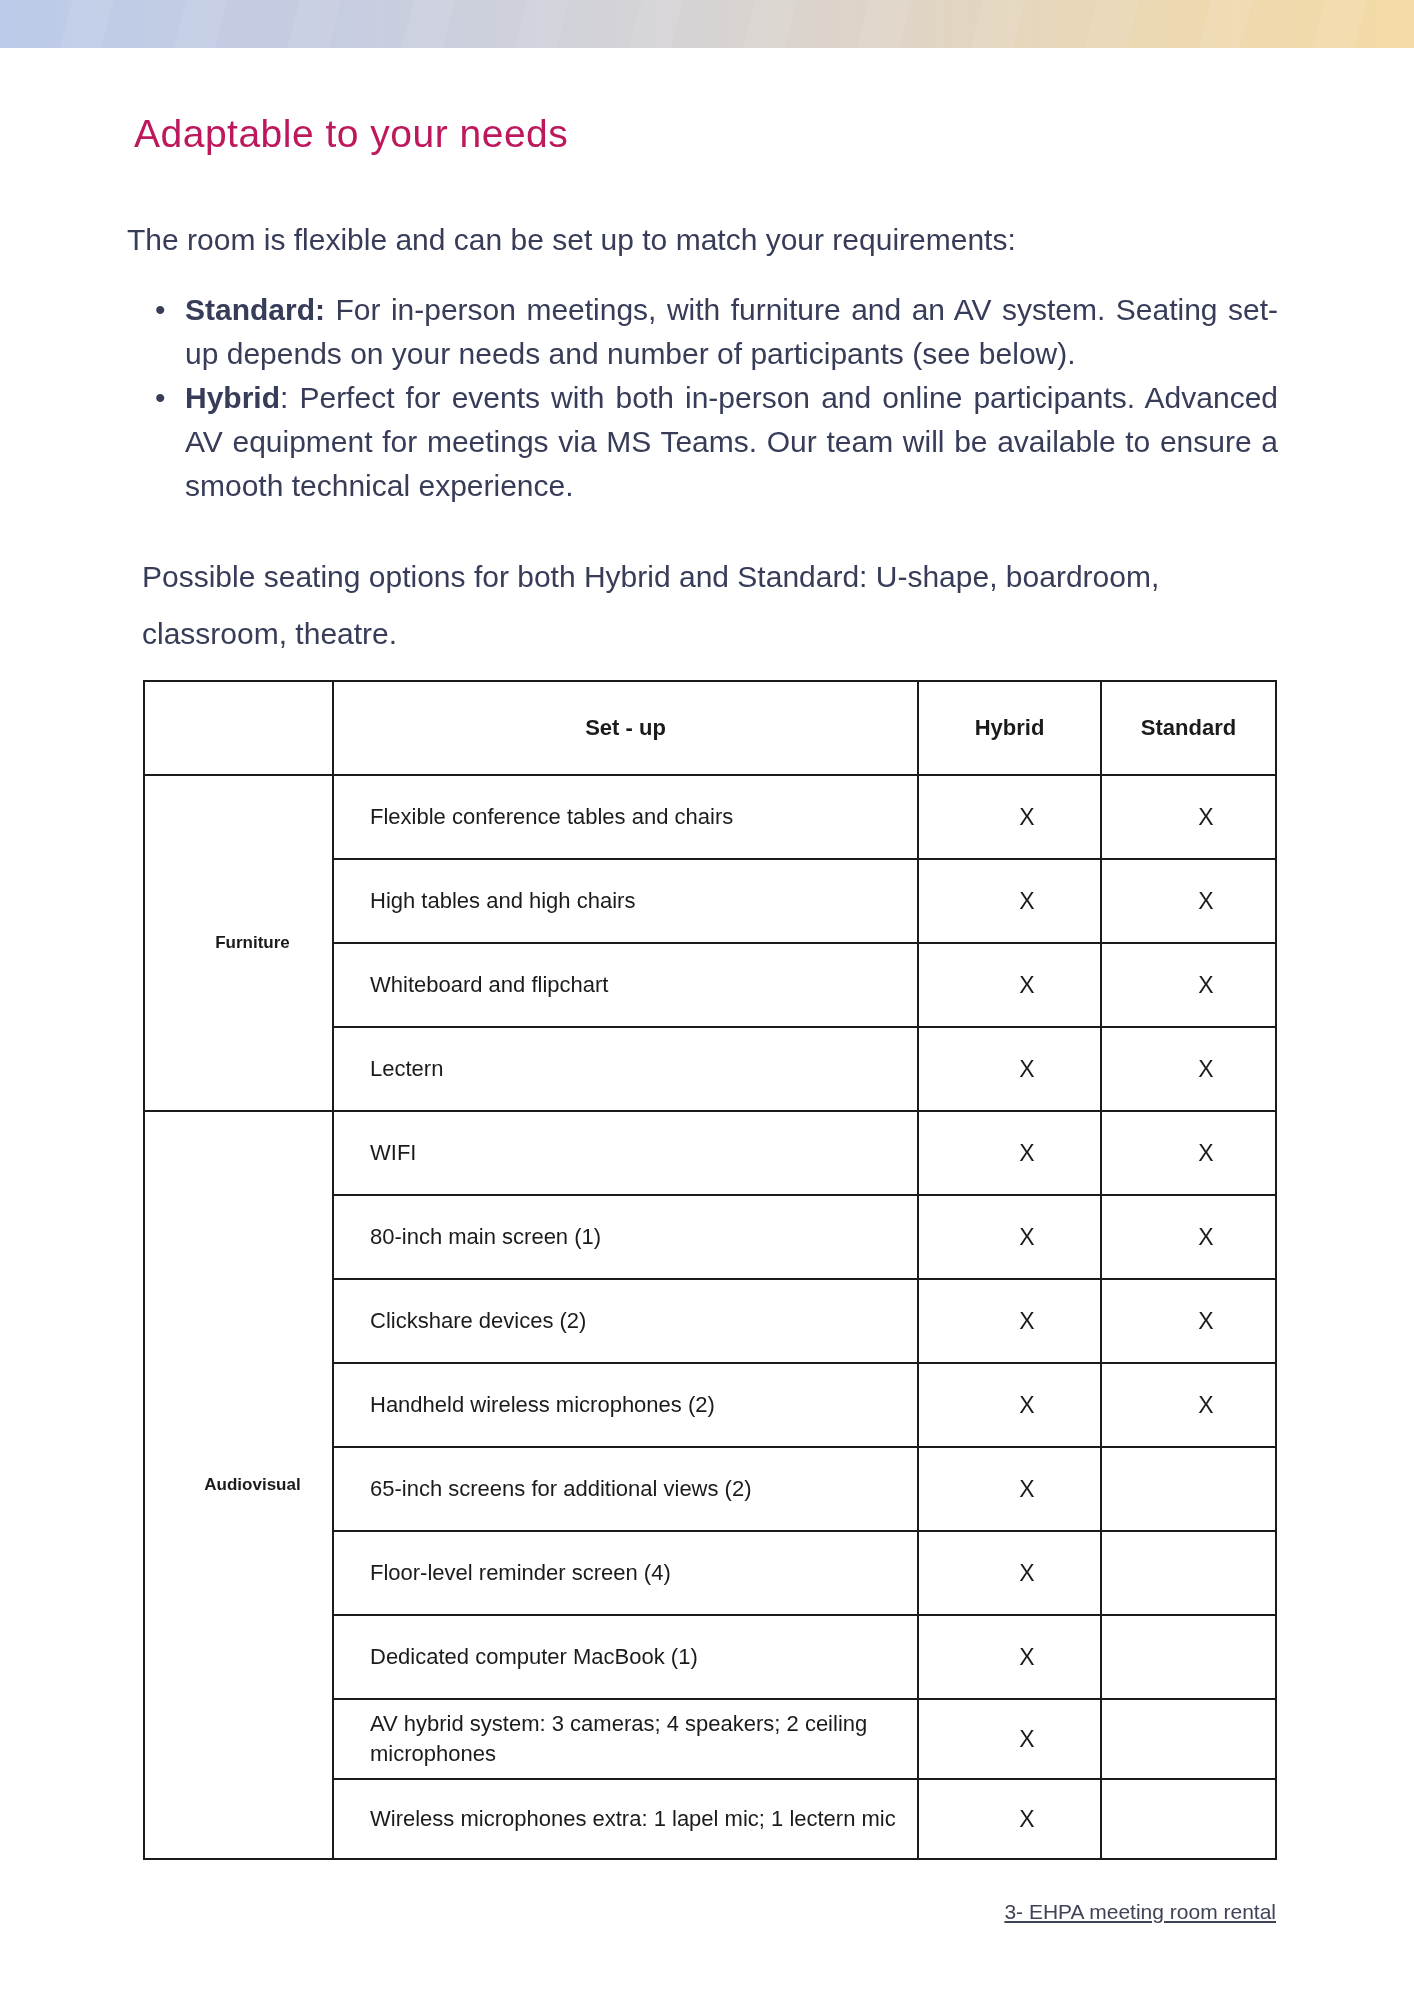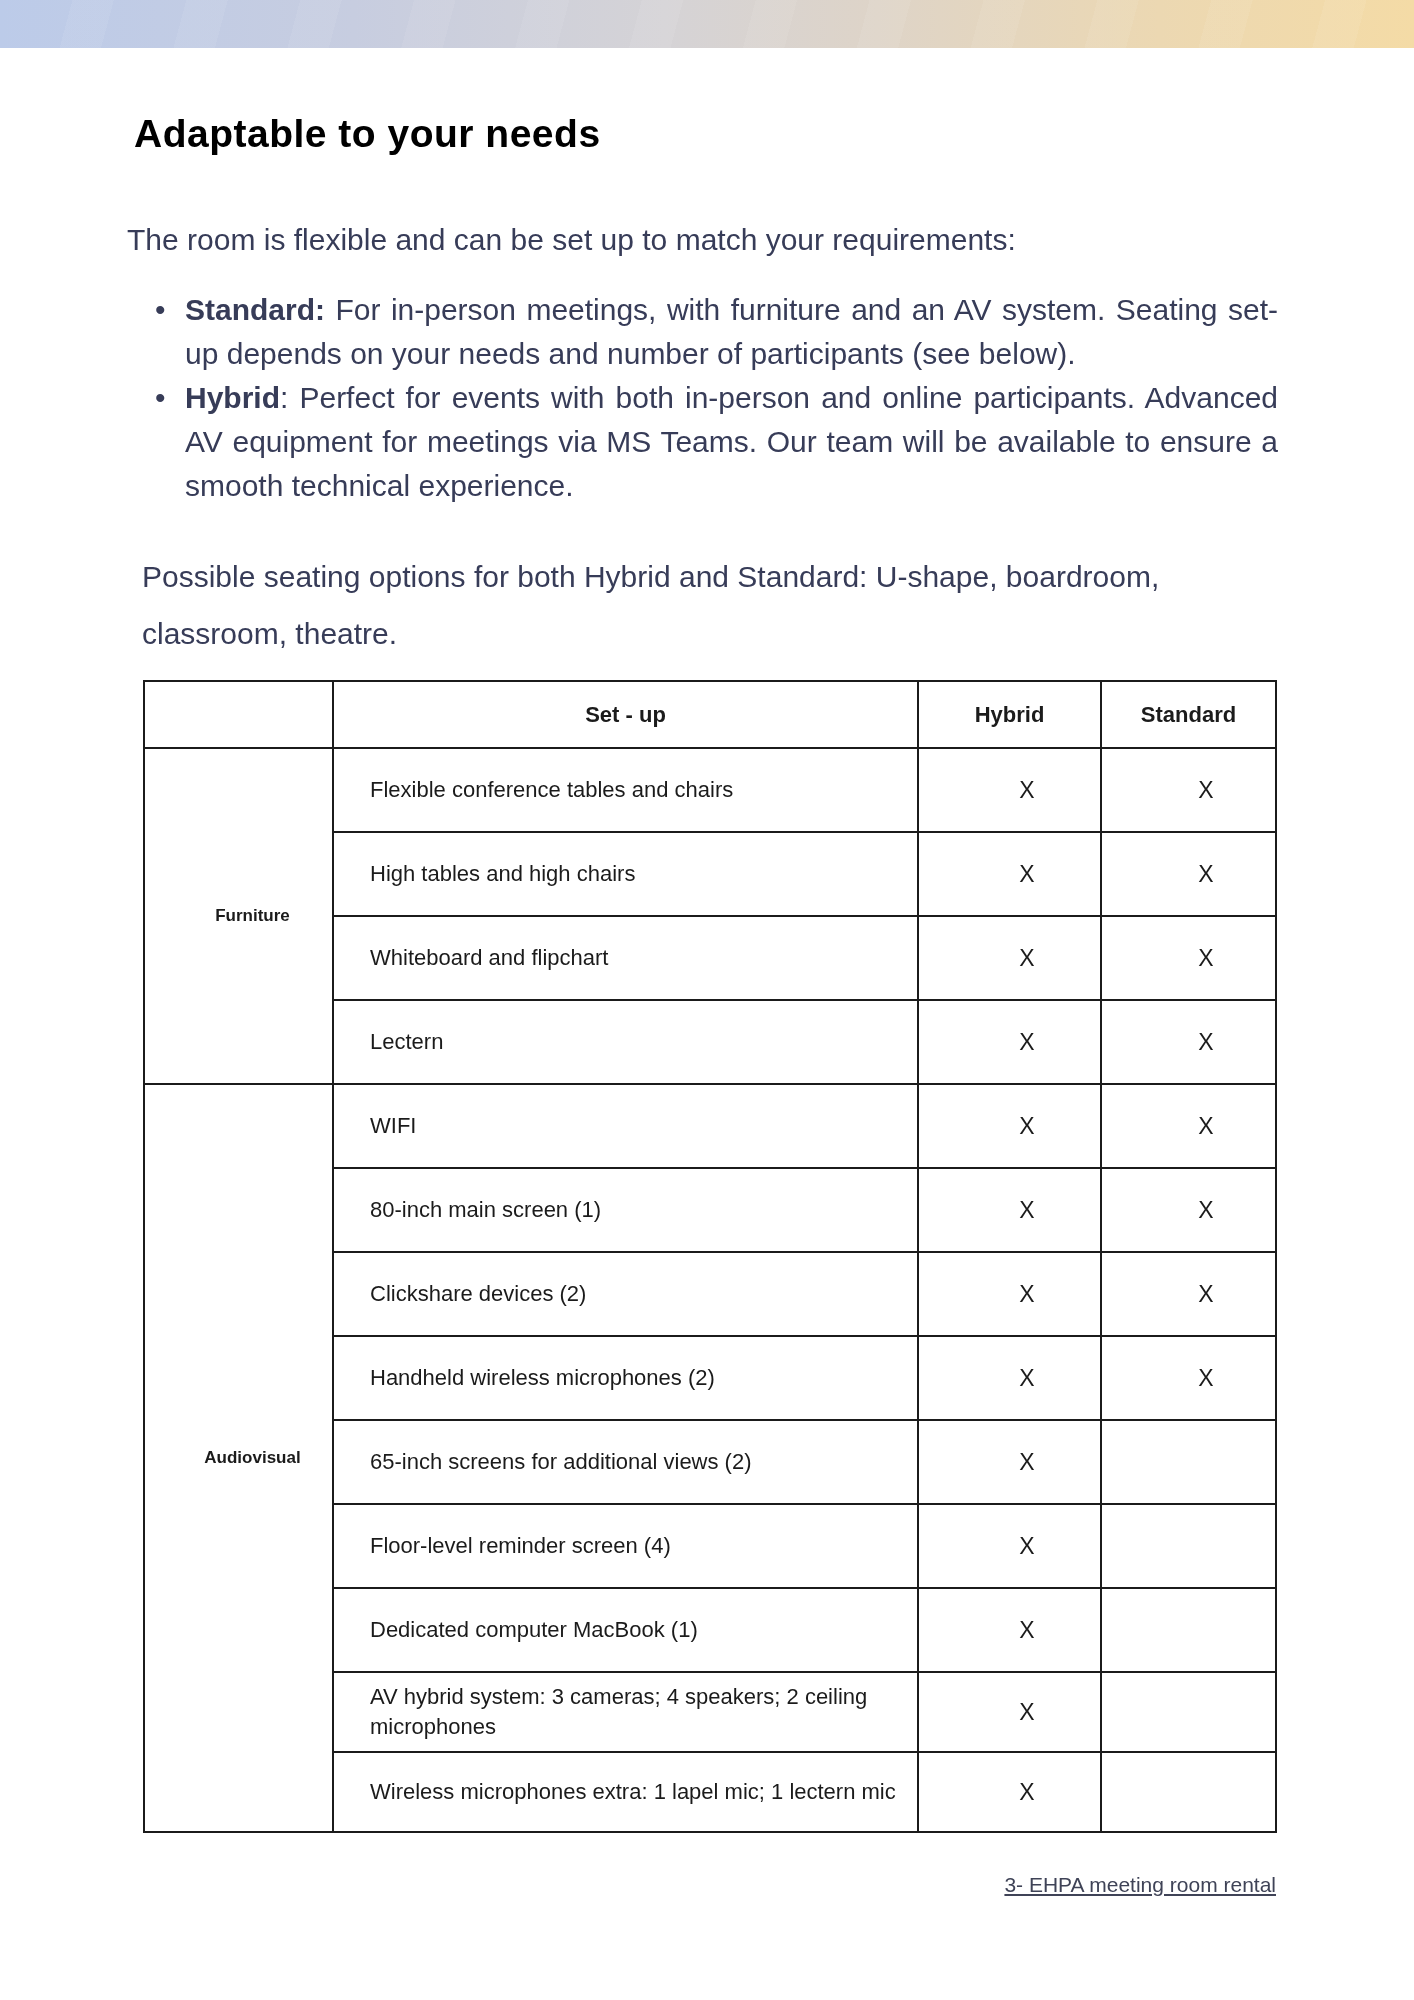--- a/index.html
+++ b/index.html
@@ -21,21 +21,21 @@
   }
   .band::after {
     content: "";
     position: absolute; inset: 0;
     background: repeating-linear-gradient(105deg,
       rgba(255,255,255,0.00) 0 70px,
       rgba(255,255,255,0.07) 70px 110px);
   }
   .content { padding: 0 136px 0 127px; }
   .page-title {
-    font-size: 39px; font-weight: bold; color: #000000;
+    font-size: 39px; font-weight: normal; color: #be185d;
     letter-spacing: 0.5px;
     margin: 64px 0 0 7px;
   }
   .intro {
     font-size: 30px; line-height: 44px;
     margin: 62px 0 0 0;
   }
   .bullets {
     list-style: none;
     margin: 26px 0 0 0;
@@ -63,21 +63,21 @@
     width: 1132px;
     margin: 18px 0 0 16px;
     font-size: 22px;
     color: #1b1b1b;
   }
   .setup-table th, .setup-table td {
     border: 2px solid #1b1b1b;
     vertical-align: middle;
     padding-left: 36px;
   }
-  .setup-table thead tr { height: 67px; }
+  .setup-table thead tr { height: 94px; }
   .setup-table tbody tr { height: 84px; }
   .setup-table tbody tr.tall { height: 80px; }
   .setup-table th {
     font-weight: bold; font-size: 22px; text-align: center;
     padding: 0 6px;
   }
   .setup-cell {
     text-align: left;
     padding: 8px 12px 8px 22px;
     line-height: 30px;

